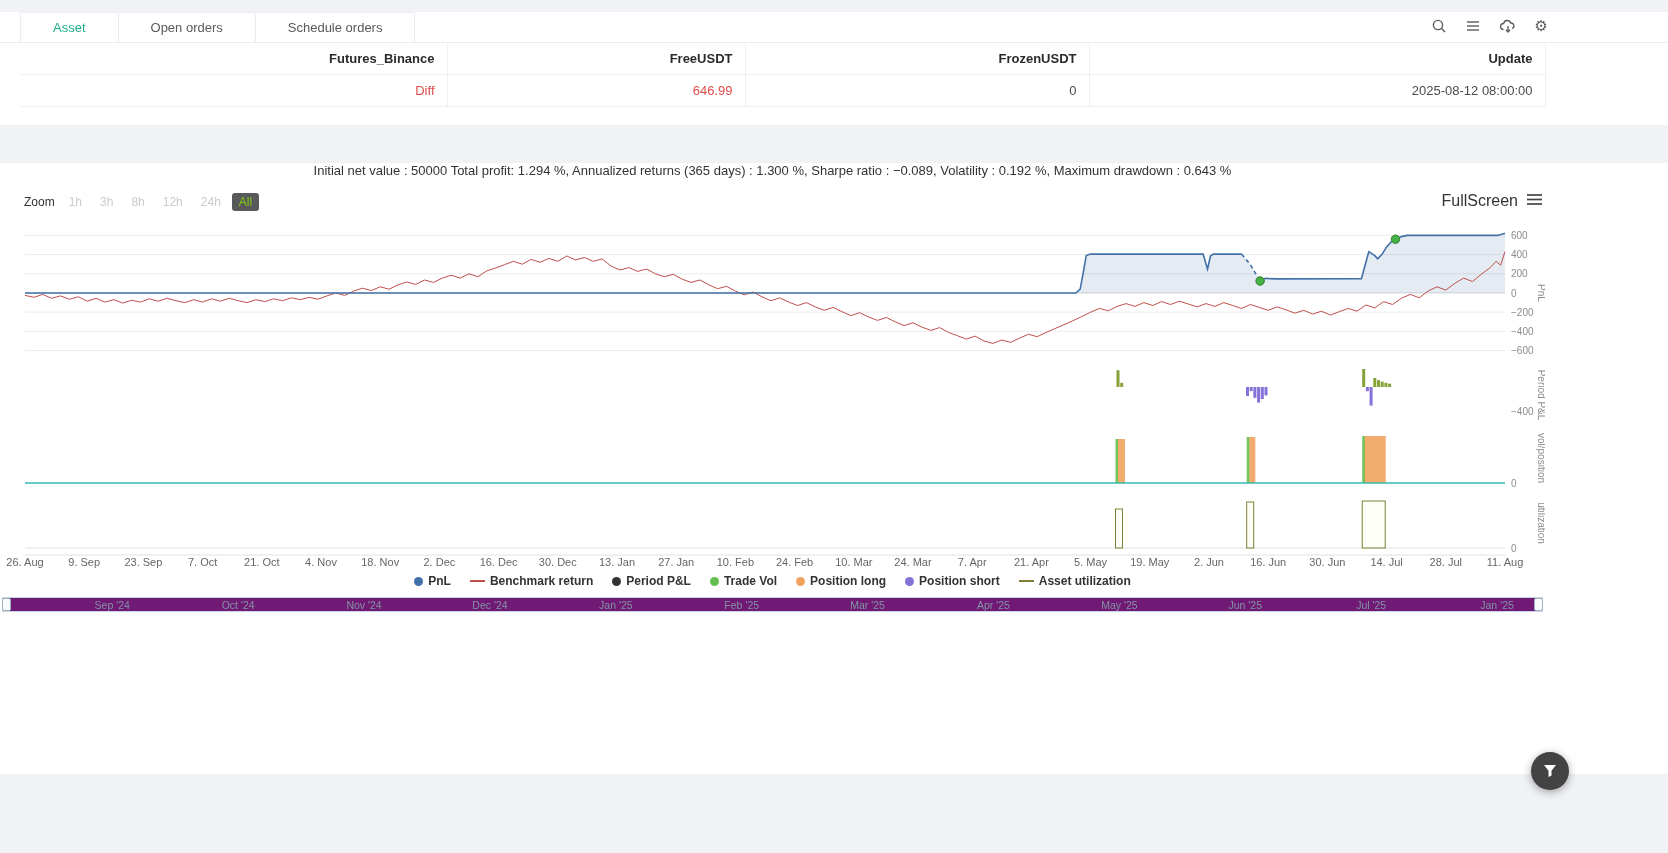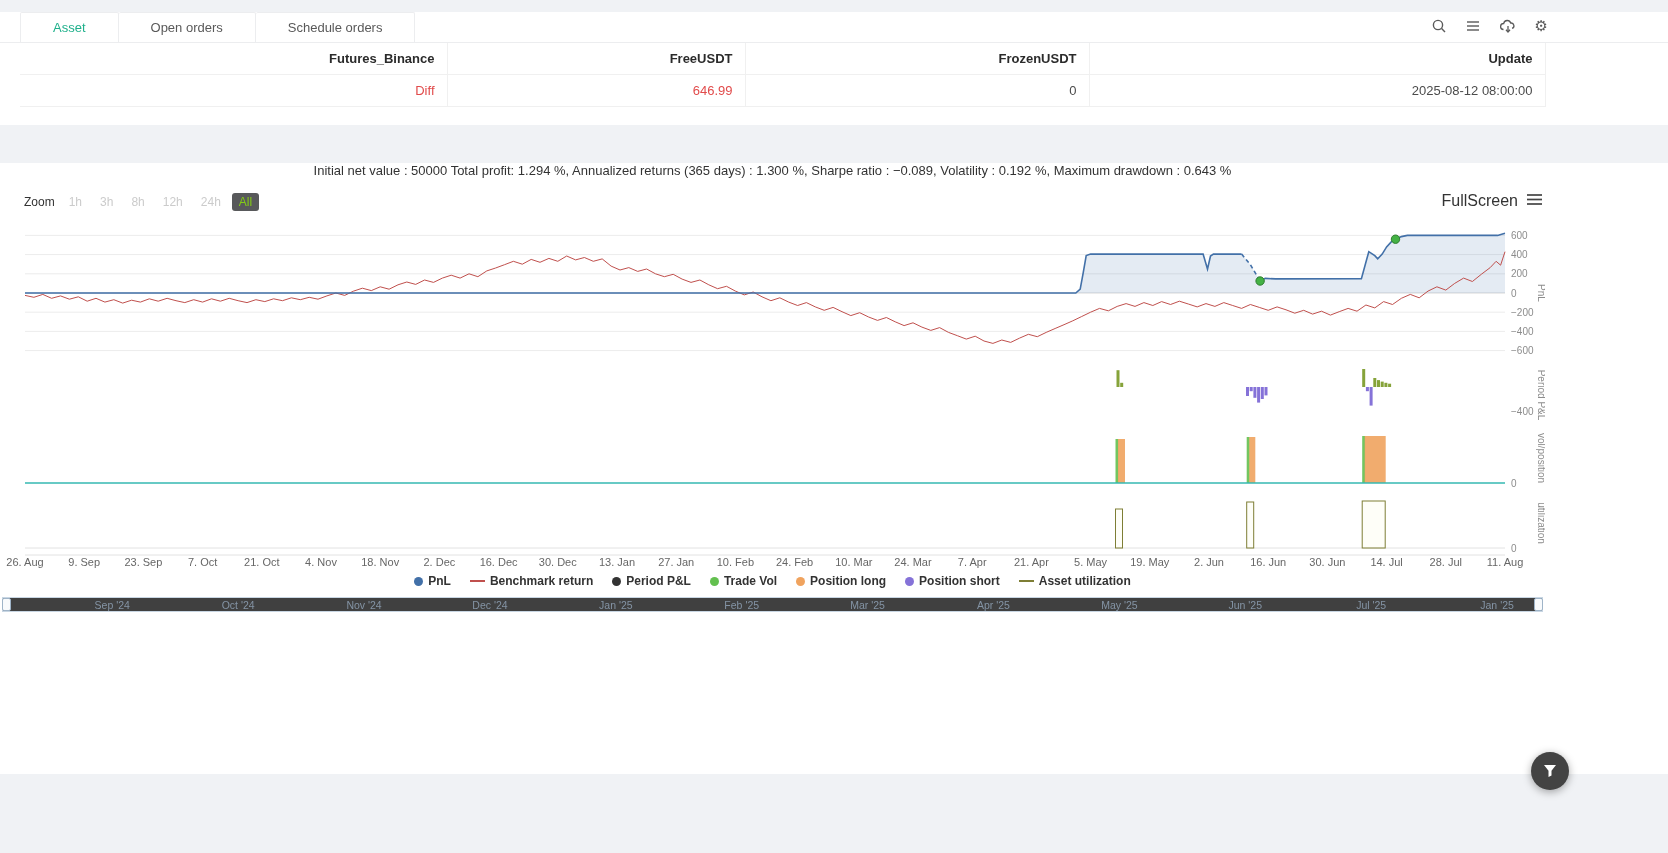--- a/index.html
+++ b/index.html
@@ -39,21 +39,21 @@
   .zbtn.disabled{color:#cbcbcb;cursor:default;}
   .zbtn.active{background:#58595b;color:#84cc16;}
 
   #chart-svg{display:block;margin-top:4px;}
 
   .legend{display:flex;justify-content:center;gap:19px;align-items:center;width:1545px;font-size:12px;font-weight:700;color:#333;margin-top:1px;}
   .legend .lg-item{display:flex;align-items:center;cursor:pointer;}
   .lg-dot{width:9px;height:9px;border-radius:50%;display:inline-block;margin-right:5px;}
   .lg-line{width:15px;height:2px;display:inline-block;margin-right:5px;}
 
-  .navigator{position:relative;margin:9px 0 0 2px;width:1541px;height:15px;background:#404040;border:1px solid #c8d6e3;box-sizing:border-box;}
+  .navigator{position:relative;margin:9px 0 0 2px;width:1541px;height:15px;background:#701a75;border:1px solid #c8d6e3;box-sizing:border-box;}
   .nav-label{position:absolute;top:1px;font-size:10.5px;color:#8494a5;transform:translateX(-50%);white-space:nowrap;}
   .handle{position:absolute;top:0;width:9px;height:13px;background:#f8fafc;border:1px solid #9fb4c8;border-radius:2px;box-sizing:border-box;cursor:ew-resize;}
   .handle.left{left:-1px;}
   .handle.right{right:-1px;}
 
   .fab{position:absolute;left:1531px;top:752px;width:38px;height:38px;border-radius:50%;background:#434343;border:none;box-shadow:0 2px 8px rgba(0,0,0,.35);display:flex;align-items:center;justify-content:center;cursor:pointer;padding:0;}
 </style>
 </head>
 <body>
 

